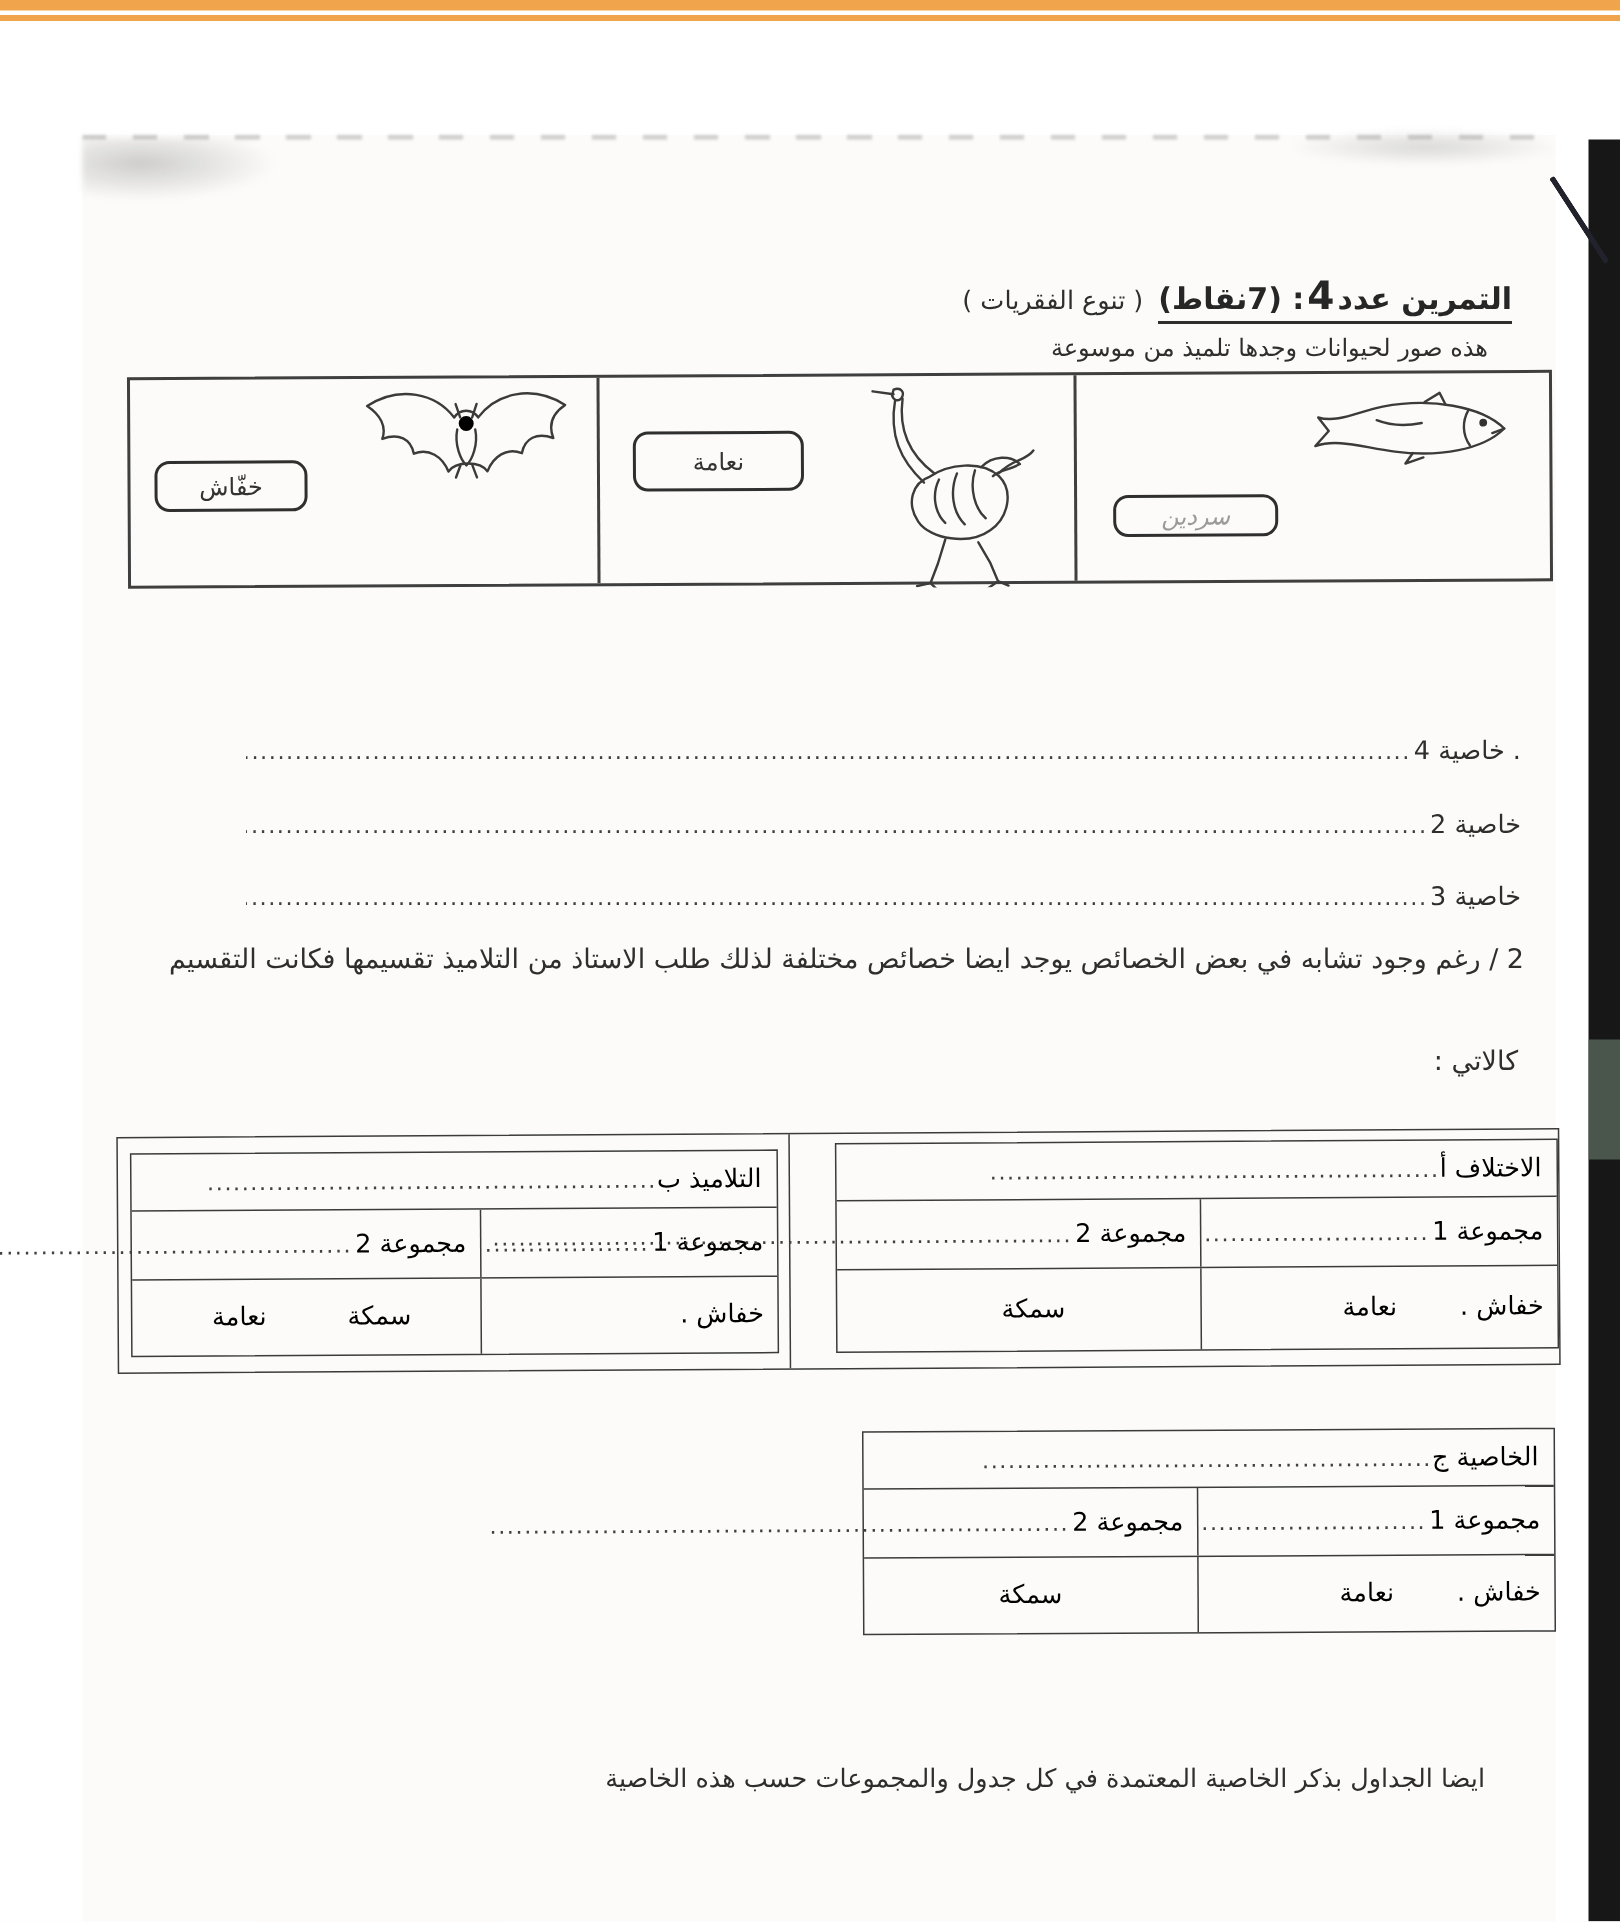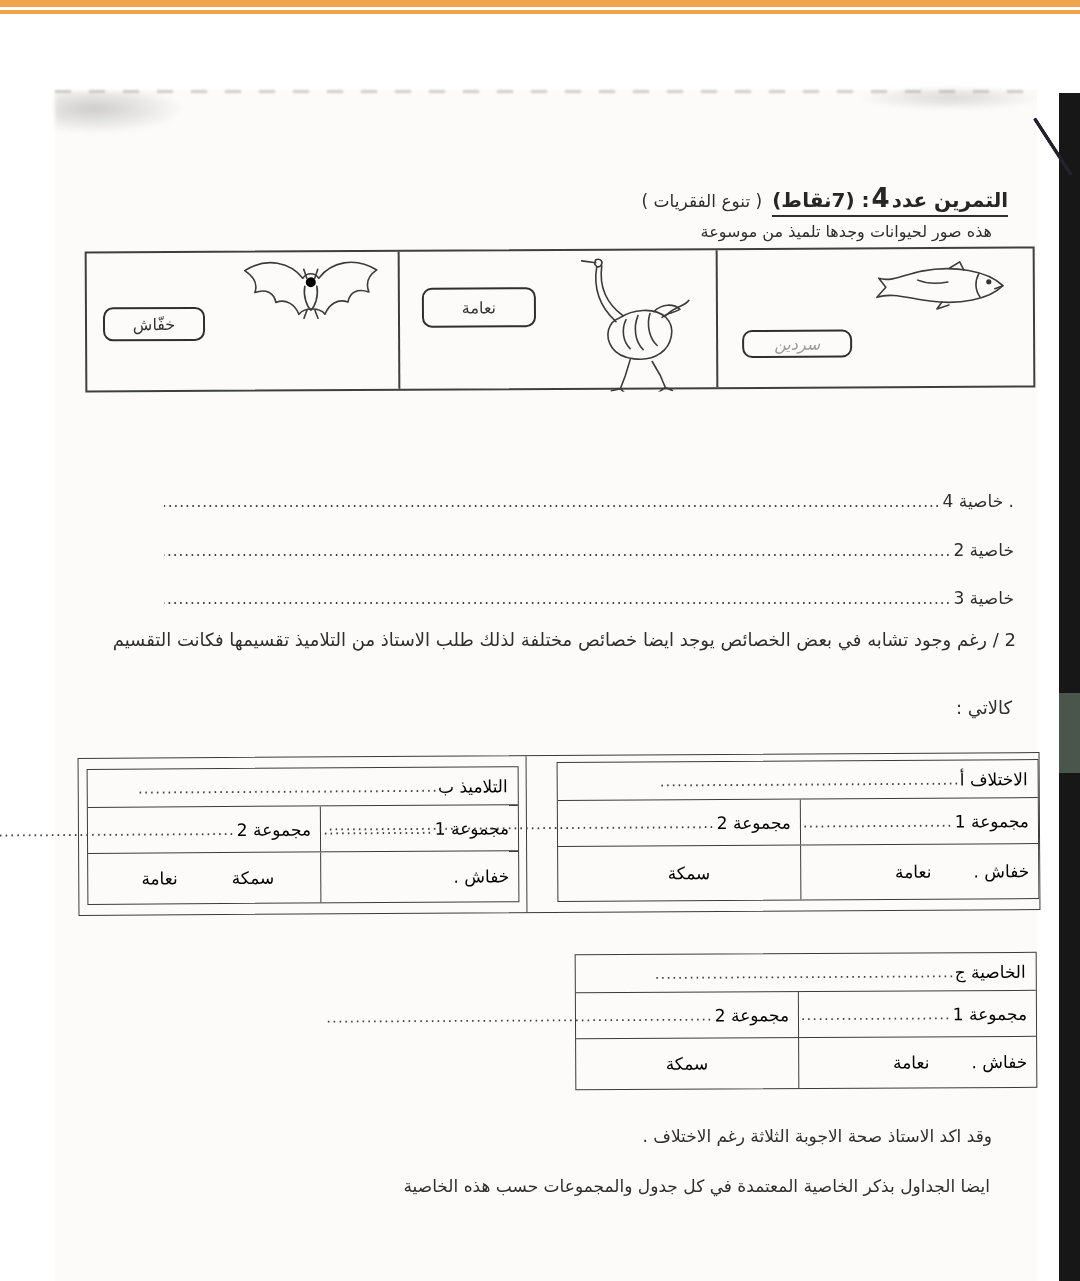--- a/index.html
+++ b/index.html
@@ -269,16 +269,15 @@
         <span>خفاش .</span>
         <span>نعامة</span>
       </div>
       <div class="pt-cell pt-left">
         <span>سمكة</span>
         <span></span>
       </div>
     </div>
   </div>
 
-  <div class="f1 ar">وقد اكد الاستاذ صحة الاجوبة الثلاثة رغم الاختلاف .</div>
   <div class="f2 ar">ايضا الجداول بذكر الخاصية المعتمدة في كل جدول والمجموعات حسب هذه الخاصية</div>
 
 </div>
 
 </body></html>

